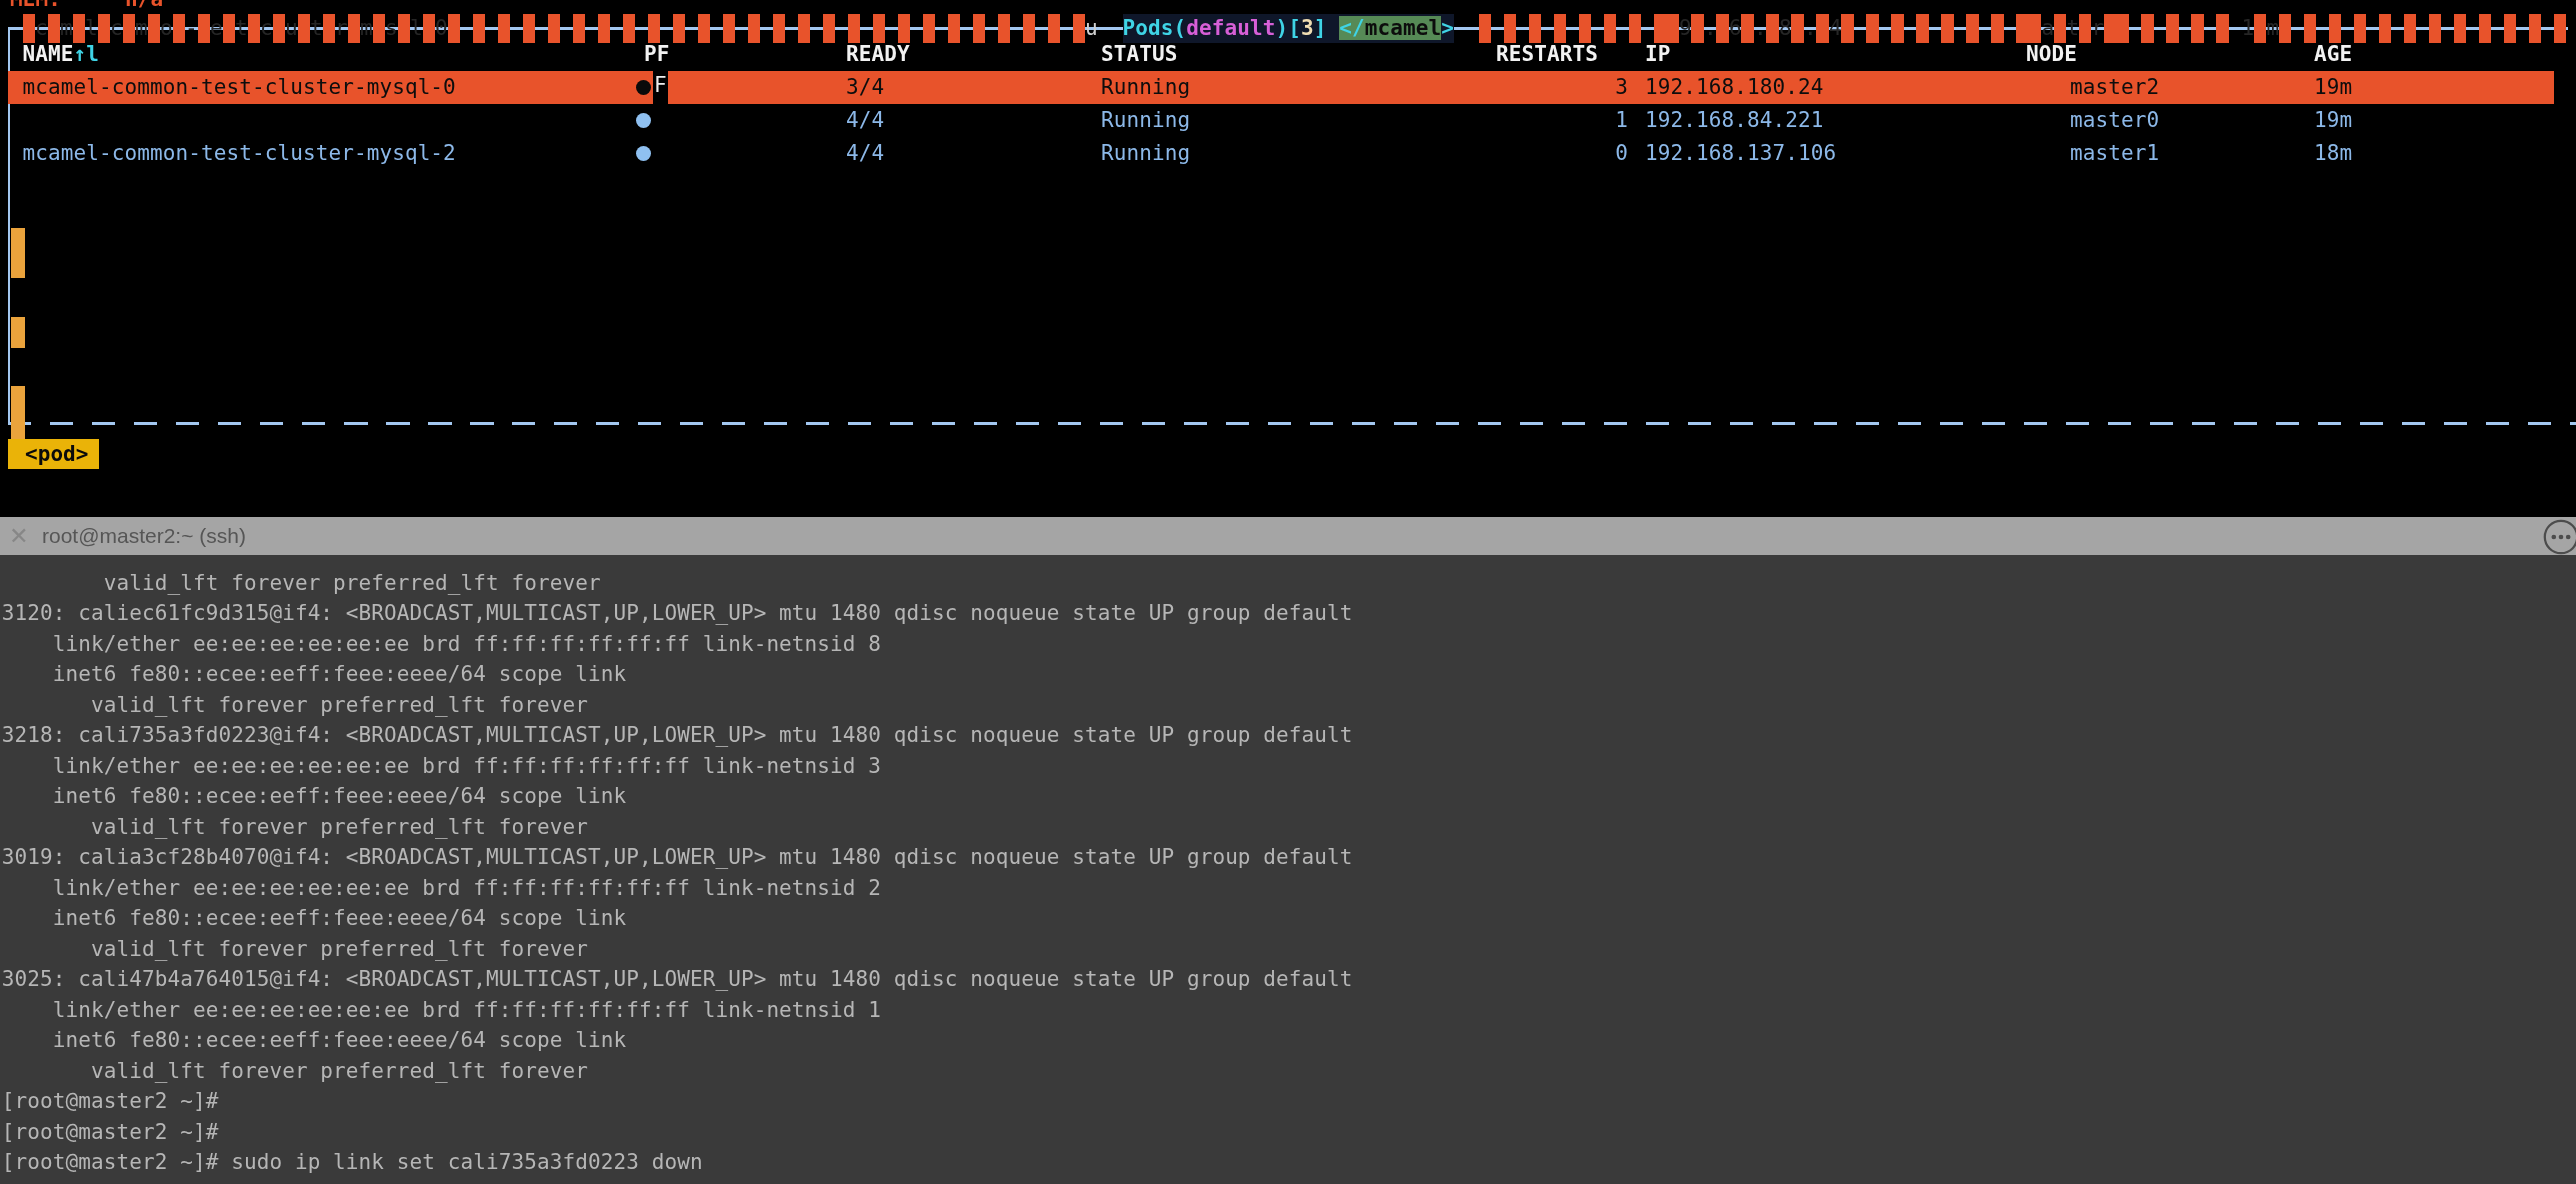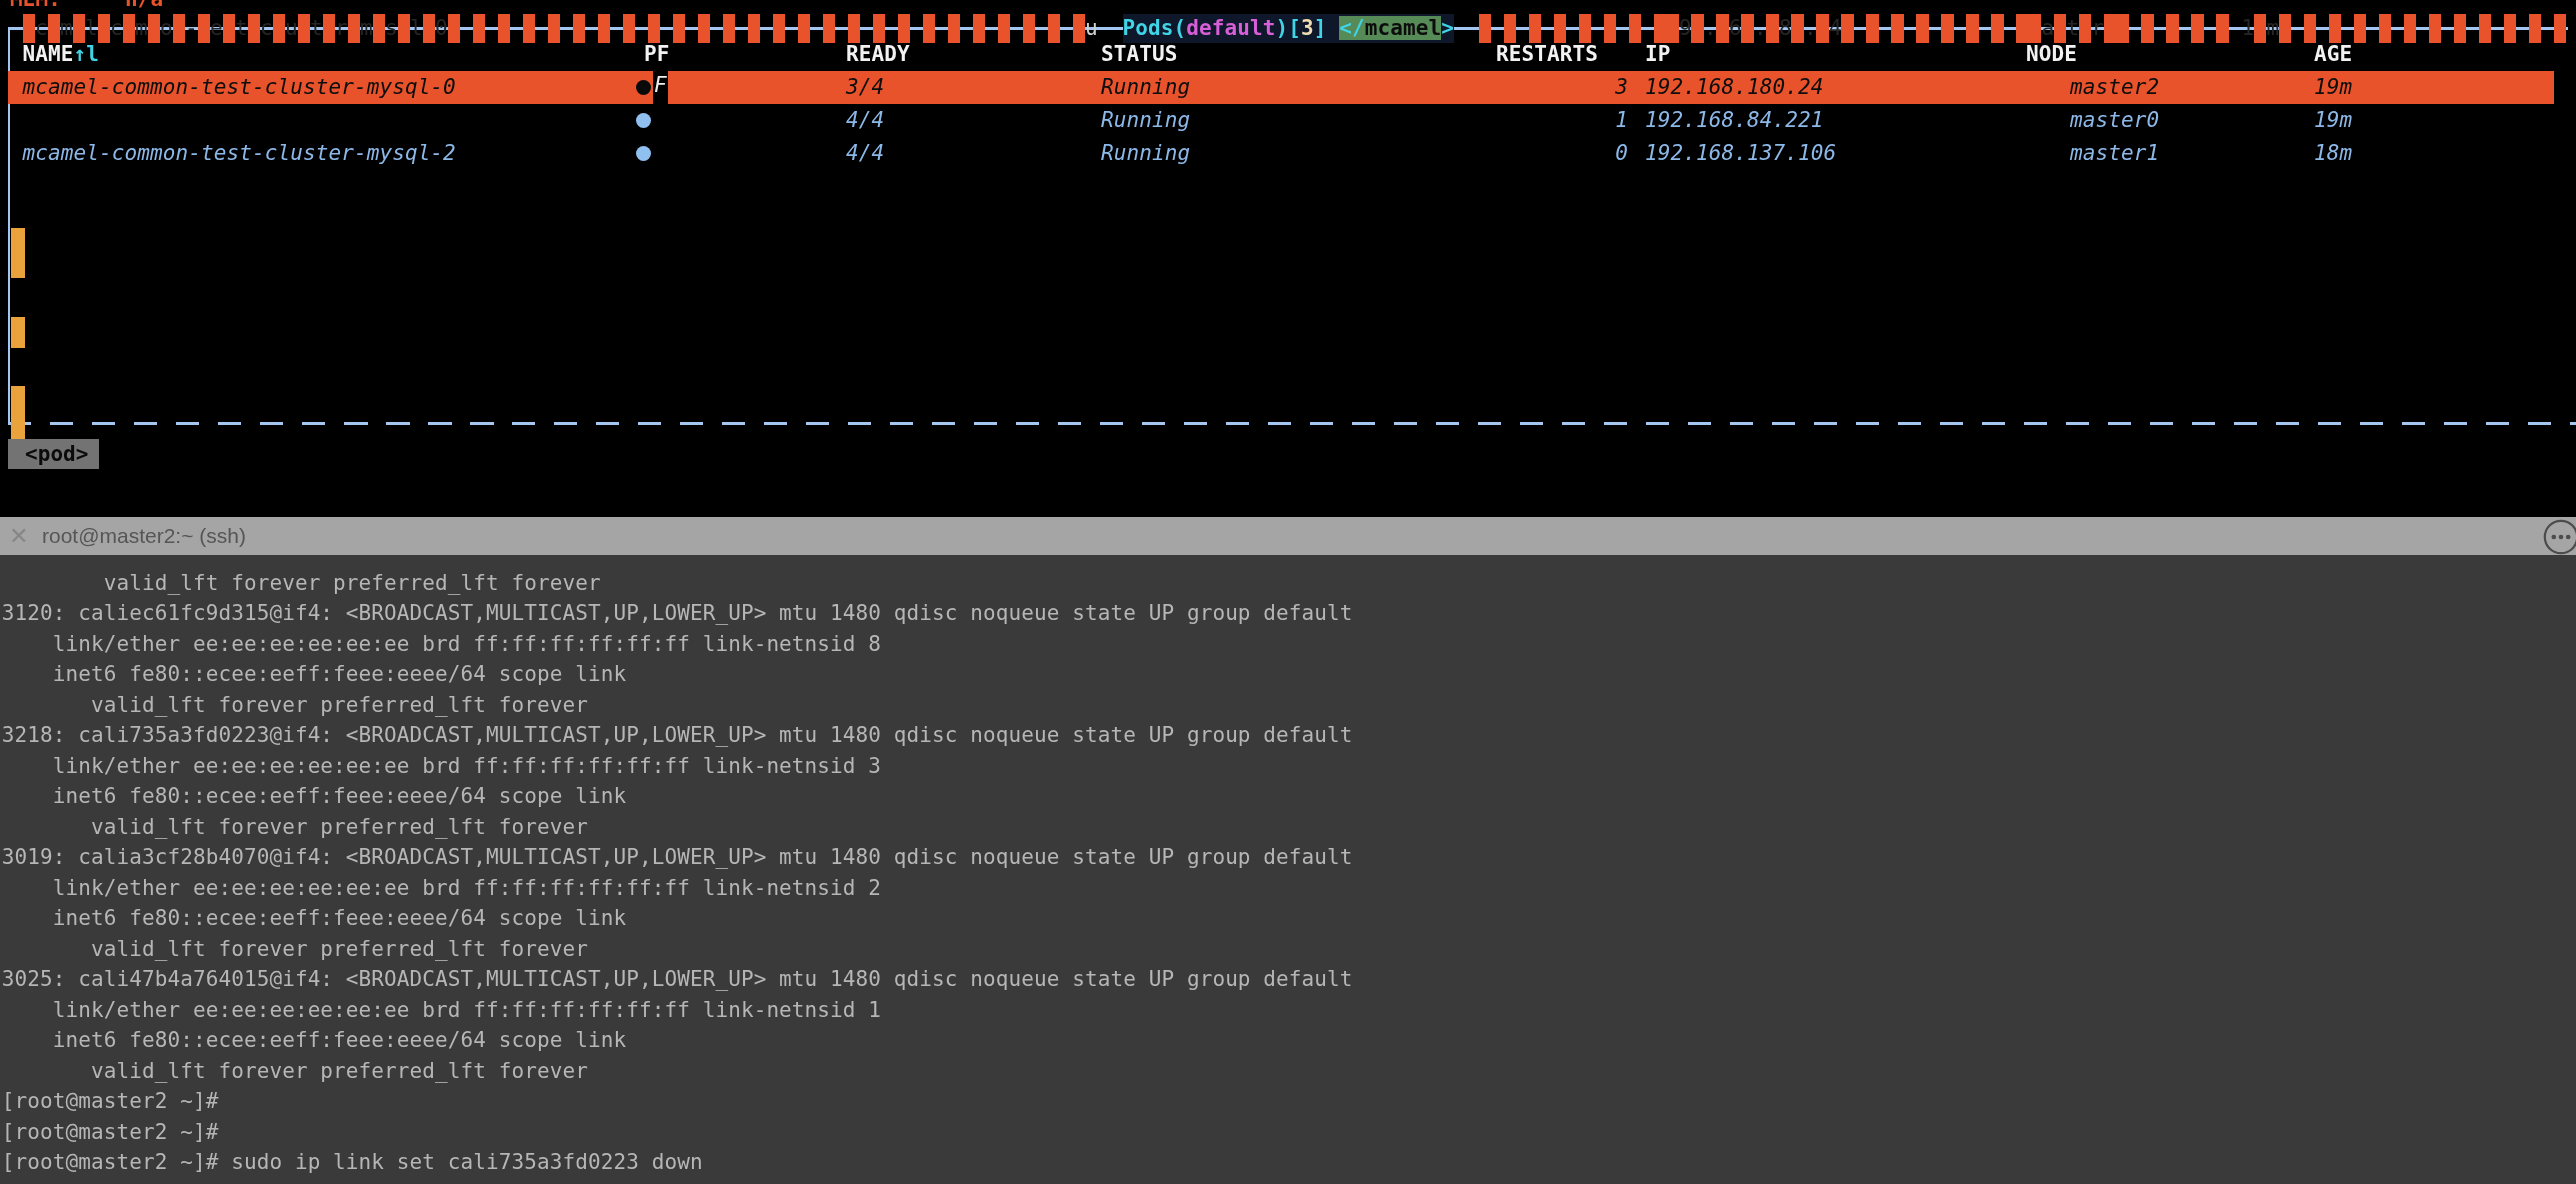--- a/index.html
+++ b/index.html
@@ -31,38 +31,38 @@
   .t-dark{color:#0c0c0c;}
 
   .thead{position:absolute;left:0;top:38px;height:33px;width:100%;font-weight:bold;
          font-size:21px;line-height:33px;letter-spacing:0.1px;color:#f2f2f2;}
   .hc{position:absolute;white-space:pre;}
   .h-name{left:22.6px;} .h-pf{left:644px;} .h-ready{left:846px;} .h-status{left:1101px;}
   .h-restarts{left:1496px;} .h-ip{left:1645px;} .h-node{left:2026px;} .h-age{left:2314px;}
   .sort-arrow,.sort-key{color:#3fd4e6;}
 
   .prow{position:absolute;left:0;width:2576px;height:19px;font-size:21px;line-height:33px;
-        letter-spacing:0.1px;color:#8cb8e8;font-style:italic;}
+        letter-spacing:0.1px;color:#8cb8e8;}
   .hl{position:absolute;left:8.1px;top:0;width:2546px;height:33px;background:#e8532b;}
   .prow.sel{color:#0d0d0d;}
   .pc{position:absolute;white-space:pre;}
   .c-name{left:22.6px;}
   .dot{left:636px;top:9px;width:15.4px;height:15.4px;border-radius:50%;background:#8fc0f0;}
   .sel .dot{background:#0a0a0a;}
   .pfcur{left:653px;top:-4.5px;width:14.5px;height:37px;background:#000;color:#ededed;
          text-align:center;line-height:37px;}
   .c-ready{left:846px;} .c-status{left:1101px;}
   .c-restarts{left:1529px;width:99px;text-align:right;}
   .c-ip{left:1645px;} .c-node{left:2026px;margin-left:44px;} .c-age{left:2314px;}
 
   .ablk{position:absolute;left:11px;width:13.6px;background:#eaa33c;z-index:3;}
   .b1{top:228px;height:50px;} .b2{top:317px;height:31px;} .b3{top:386px;height:82px;}
   .dash-line{position:absolute;left:8.1px;top:422px;width:2568px;height:2.7px;
              background:repeating-linear-gradient(90deg,#a3c7f0 0 23.5px,transparent 23.5px 42px);}
-  .crumb{position:absolute;left:8.1px;top:439px;width:91px;height:30px;background:#737373;
+  .crumb{position:absolute;left:8.1px;top:439px;width:91px;height:30px;background:#eab308;
          font-weight:bold;font-size:21px;line-height:30px;color:#0b0b0b;padding-left:17px;
          box-sizing:border-box;z-index:4;}
 
   
   .term{position:absolute;left:0;top:517px;width:2576px;height:667px;background:#3a3a3a;}
   .tabbar{position:absolute;left:0;top:0;width:100%;height:38px;background:#a5a5a5;}
   .tclose{position:absolute;left:9px;top:0;font-family:"Liberation Sans",sans-serif;
           font-size:23.5px;line-height:38px;color:#878787;cursor:default;}
   .ttitle{position:absolute;left:42px;top:0;font-family:"Liberation Sans",sans-serif;
           font-size:21px;line-height:38px;color:#565656;}

